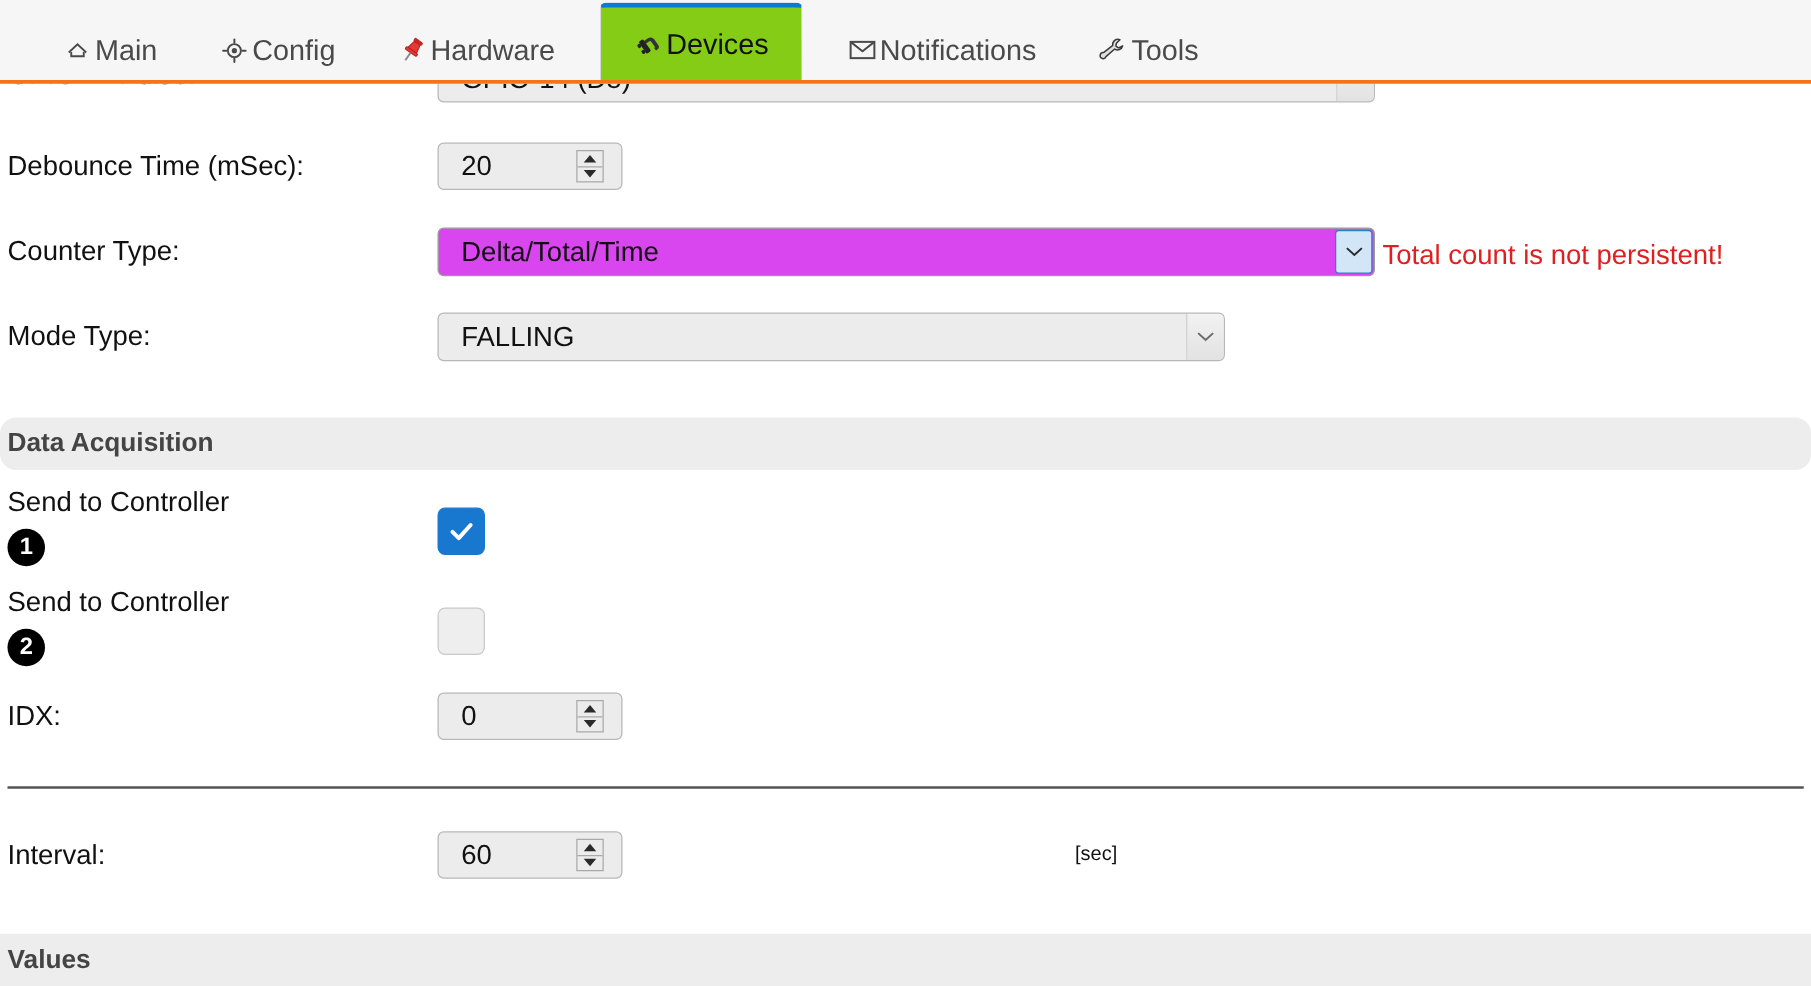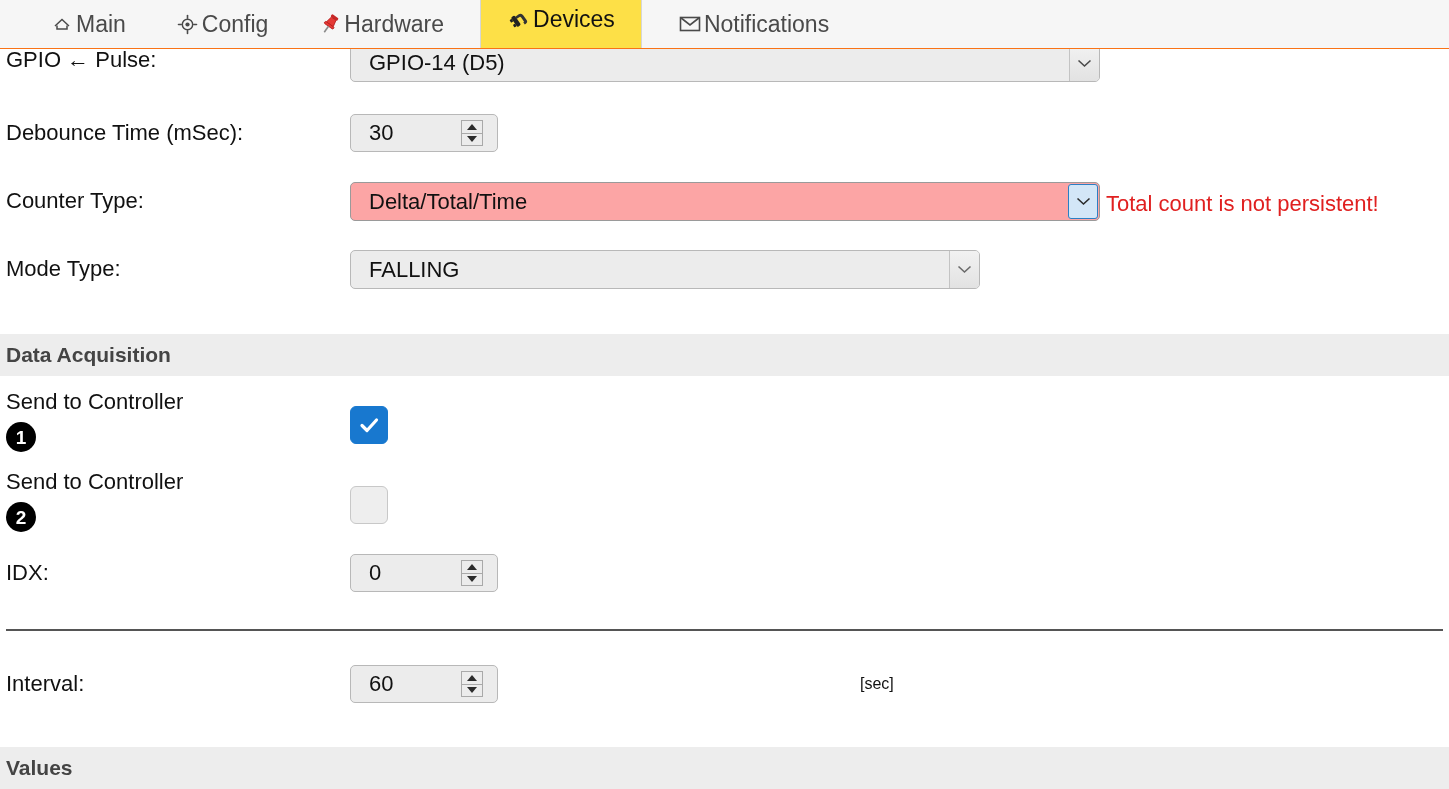--- a/index.html
+++ b/index.html
@@ -8,23 +8,23 @@
     width: 1449px; height: 789px;
     background: #ffffff;
     font-family: "Liberation Sans", sans-serif;
     overflow: hidden;
   }
 
   
   .navbar {
     position: absolute;
     top: 0; left: 0;
-    width: 1449px; height: 49px;
+    width: 1449px; height: 67px;
     background: #f6f6f6;
-    border-bottom: 1px solid #f97316;
+    border-bottom: 3px solid #f97316;
     z-index: 20;
   }
   .navtabs {
     position: absolute;
     left: 36px; bottom: 0;
     height: 67px;
     display: flex;
     align-items: flex-end;
   }
   .navtab {
@@ -35,21 +35,21 @@
     padding: 0 14px;
     font-size: 23px;
     color: #4a4a4a;
     white-space: nowrap;
     cursor: pointer;
     position: relative;
     margin-right: 22px;
     background: transparent;
   }
   .navtab.active {
-    background: #fde047;
+    background: #84cc16;
     color: #111111;
     height: 62px;
     border: 1px solid #d6d6d6;
     border-bottom: none;
     border-top: 4px solid #0a7bd4;
     border-radius: 5px 5px 0 0;
     padding: 0 26px;
     margin-right: 22px;
     align-items: center;
     z-index: 3;
@@ -106,21 +106,21 @@
   .sel .sel-btn {
     position: absolute;
     right: 0; top: 0;
     width: 30px; height: 100%;
     border-left: 1px solid #c3c3c3;
     border-radius: 0 4px 4px 0;
     background: linear-gradient(#f2f2f2,#e2e2e2);
     display: flex; align-items: center; justify-content: center;
   }
   .sel.focused {
-    background: #fca5a5;
+    background: #d946ef;
     border-color: #9a9a9a;
   }
   .sel.focused .sel-btn {
     background: #d3e6f7;
     border: 1px solid #2b7fc4;
     border-radius: 3px;
     right: 1px; top: 1px;
     height: calc(100% - 2px);
     width: 30px;
   }
@@ -257,21 +257,21 @@
             </svg>
         </div>
       </div>
     </div>
   </div>
 
   <div class="row" style="top:114px;">
     <div class="lbl" style="top:5px;">Debounce Time (mSec):</div>
     <div class="field" style="top:0;">
       <div class="num">
-        <div class="num-val">30</div>
+        <div class="num-val">20</div>
         <div class="spin">
           <div class="sp">
               <i class="tri up"></i>
             </div>
           <div class="sp">
               <i class="tri dn"></i>
             </div>
         </div>
       </div>
     </div>
@@ -299,21 +299,21 @@
         <div class="sel-text">FALLING</div>
         <div class="sel-btn">
           <svg class="chev" viewBox="0 0 15 9">
               <path d="M1.5 1.5 L7.5 7 L13.5 1.5" fill="none" stroke="#6a6a6a" stroke-width="1.6"></path>
             </svg>
         </div>
       </div>
     </div>
   </div>
 
-  <div class="section-head" style="top:334px;">
+  <div class="section-head" style="top:334px;border-radius:13px;">
     <span>Data Acquisition</span>
   </div>
 
   <div class="row" style="top:388px;">
     <div class="lbl" style="top:0;">
       <span>Send to Controller</span>
       <span class="cnum"><span class="circnum">1</span></span>
     </div>
     <div class="field" style="top:18px;">
       <div class="chk on">
@@ -440,15 +440,25 @@
     <div class="navtab">
       <span class="tab-ico">
         <svg width="22" height="18" viewBox="0 0 22 18">
           <rect x="1.5" y="2.5" width="19" height="13" fill="none" stroke="#4a4a4a" stroke-width="1.6"></rect>
           <path d="M1.5 2.5 L11 10 L20.5 2.5" fill="none" stroke="#4a4a4a" stroke-width="1.6"></path>
         </svg>
       </span>
       <span>Notifications</span>
     </div>
 
+    <div class="navtab">
+      <span class="tab-ico">
+        <svg width="24" height="24" viewBox="0 0 24 24">
+          <g transform="rotate(22 12 12)">
+            <path d="M13.5 2.5 a4.2 4.2 0 0 0 -3.6 6.4 L5.2 17 a2.4 2.4 0 1 0 3 2.2 L12.4 11 a4.2 4.2 0 0 0 5 -4.6 l-2.6 2.6 -2.3 -0.5 -0.6 -2.3 Z" fill="#dedede" stroke="#3a3a3a" stroke-width="1.2" stroke-linejoin="round"></path>
+          </g>
+        </svg>
+      </span>
+      <span>Tools</span>
+    </div>
 
   </div>
 </div>
 
 </body></html>

